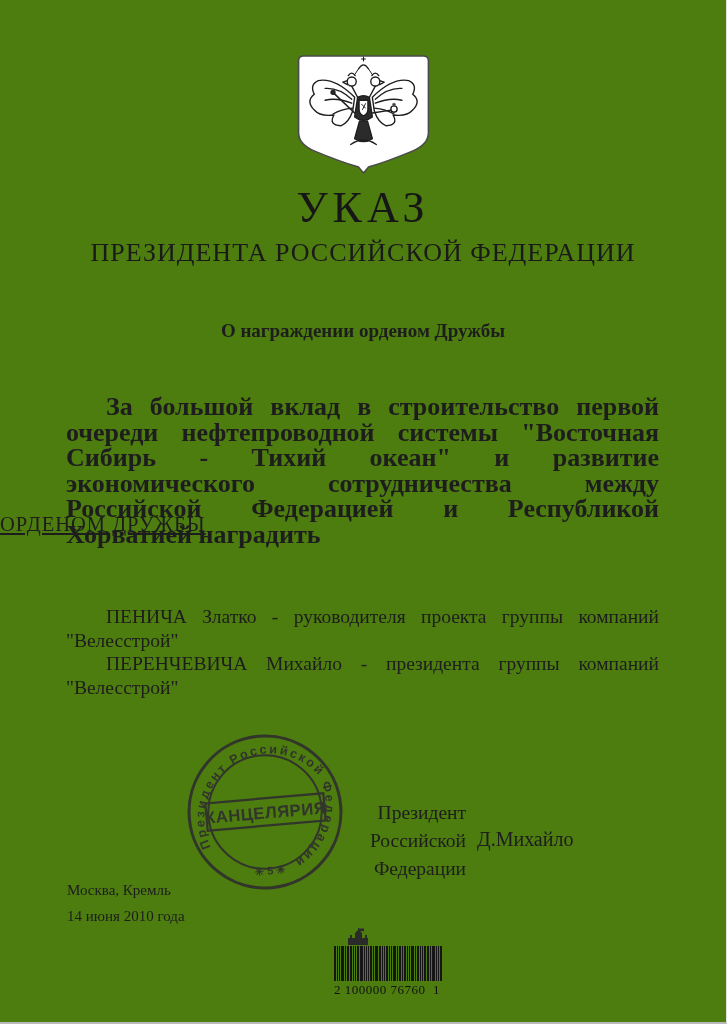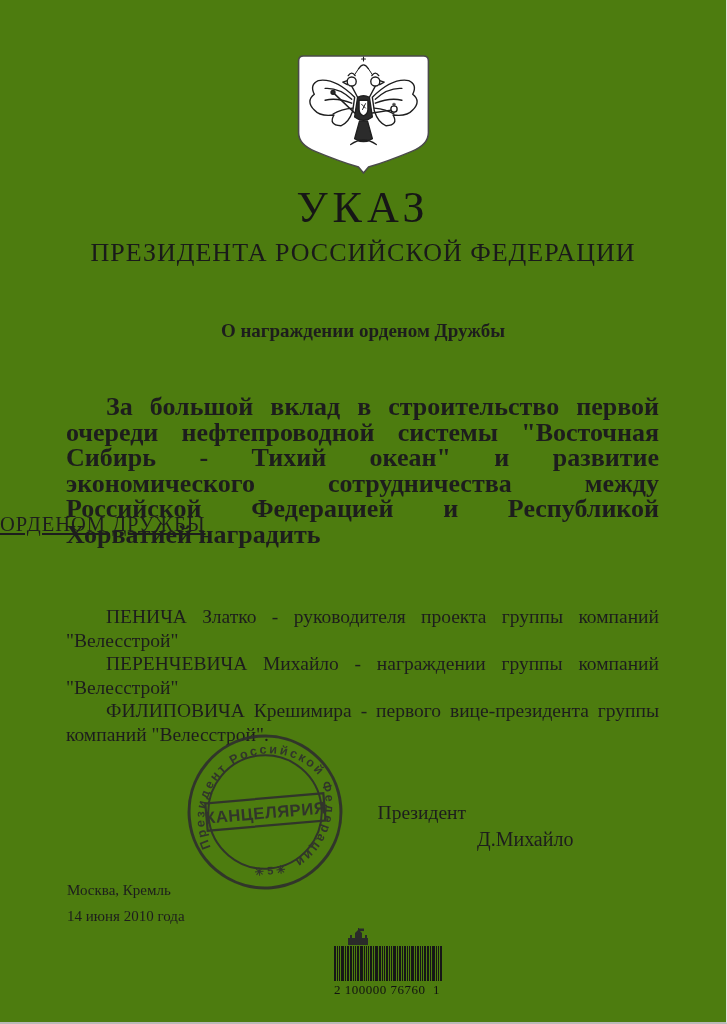--- a/index.html
+++ b/index.html
@@ -177,26 +177,26 @@
   <div class="subject">
     <div>О награждении орденом Дружбы</div>
   </div>
 
   <div class="preamble">За большой вклад в строительство первой очереди нефтепроводной системы "Восточная Сибирь - Тихий океан" и развитие экономического сотрудничества между Российской Федерацией и Республикой Хорватией наградить</div>
 
   <div class="award-heading">ОРДЕНОМ ДРУЖБЫ</div>
 
   <div class="awardees">
     <p>ПЕНИЧА Златко - руководителя проекта группы компаний "Велесстрой"</p>
-    <p>ПЕРЕНЧЕВИЧА Михайло - награждении группы компаний "Велесстрой"</p>
-    <p>ФИЛИПОВИЧА Крешимира - первого вице-президента группы компаний "Велесстрой".</p>
+    <p>ПЕРЕНЧЕВИЧА Михайло - президента группы компаний "Велесстрой"</p>
   </div>
 
   <div class="sig-title">
     <div>Президент</div>
+    <div>Российской Федерации</div>
   </div>
   <div class="sig-name">Д.Михайло</div>
 
   <div class="stamp">
     <svg viewBox="0 0 160 160" width="162" height="162">
       <circle cx="80" cy="80" r="75" fill="none" stroke="#2e2e2e" stroke-width="3"></circle>
       <circle cx="80" cy="80" r="56" fill="none" stroke="#2e2e2e" stroke-width="2"></circle>
       <defs>
         <path id="ringPath" d="M 24.6 112 A 64.5 64.5 0 0 1 135.4 48 A 64.5 64.5 0 0 1 24.6 112"></path>
       </defs>

